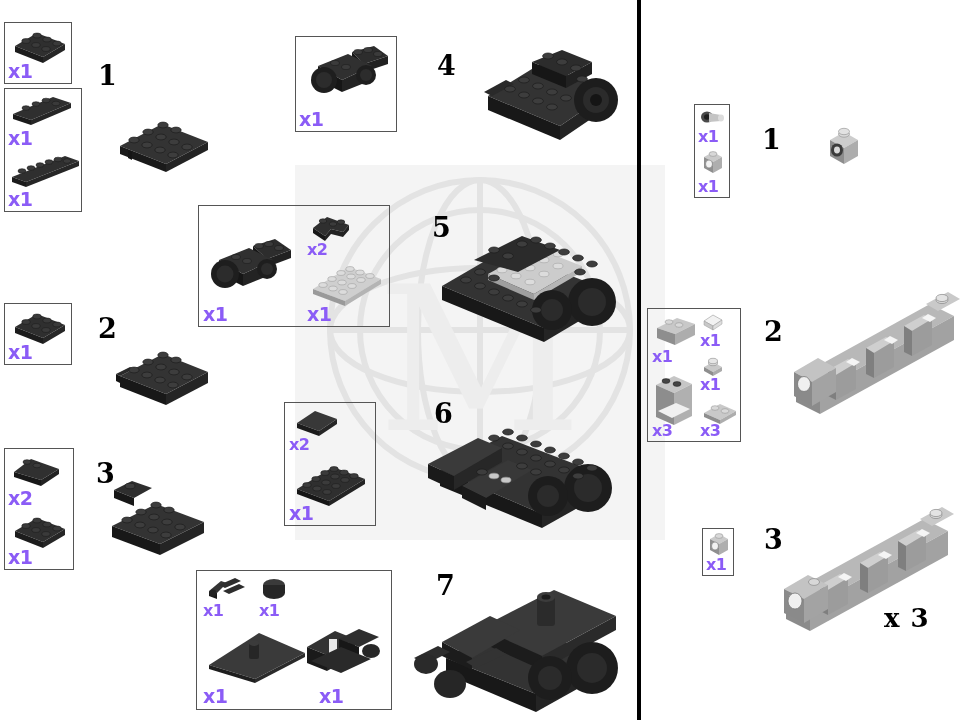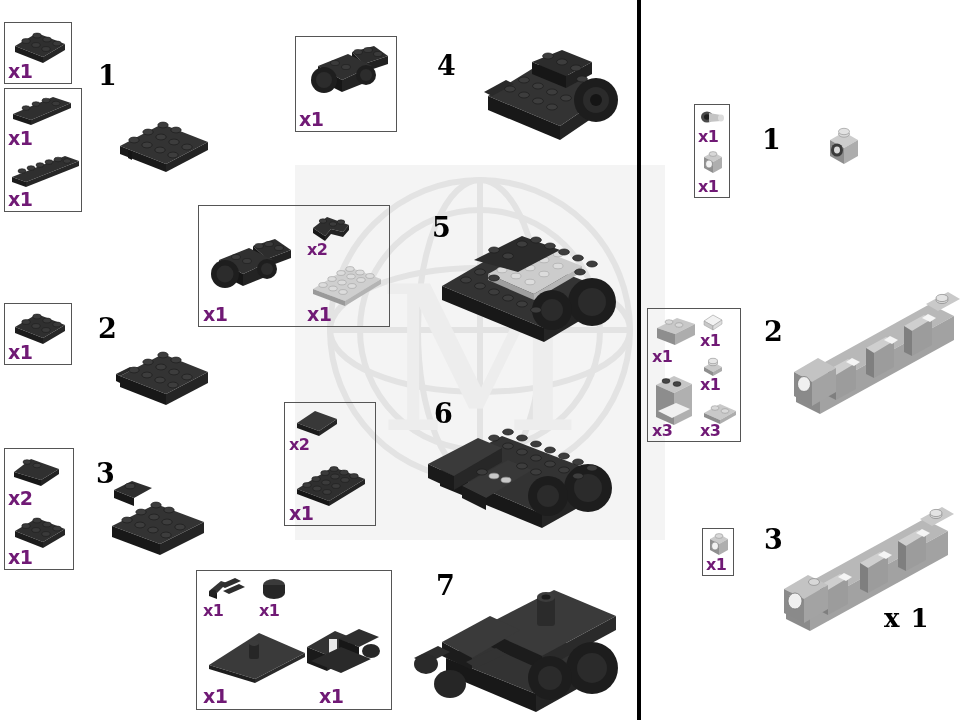--- a/index.html
+++ b/index.html
@@ -37,21 +37,21 @@
   
   .parts-box{
     position:absolute;
     border:1.6px solid #555;
     background:transparent;
     box-sizing:border-box;
   }
   .qty{
     position:absolute;
     font-weight:bold;
-    color:#701a75;
+    color:#8b5cf6;
     letter-spacing:-0.5px;
     line-height:1;
     font-family:"DejaVu Sans", sans-serif;
     white-space:nowrap;
   }
   .qty-lg{font-size:19px;}
   .qty-md{font-size:16px;}
 
   
   .step-num{
@@ -767,15 +767,15 @@
       <path d="M4 84 L4 108 L24 118 L24 94 Z" fill="#8a8a8a"></path>
       <path d="M24 94 L48 80 L48 104 L24 118 Z" fill="#a3a3a3"></path>
       <ellipse cx="15" cy="96" rx="7" ry="8" fill="#f0f0f0" stroke="#777" stroke-width="0.8"></ellipse>
       <ellipse cx="34" cy="77" rx="5.5" ry="3.4" fill="#d8d8d8" stroke="#888" stroke-width="0.7"></ellipse>
       <path d="M140 14 L162 2 L174 9 L152 21 Z" fill="#c9c9c9"></path>
       <ellipse cx="156" cy="10" rx="6" ry="3.6" fill="#d8d8d8" stroke="#888" stroke-width="0.7"></ellipse>
       <ellipse cx="156" cy="8" rx="6" ry="3.6" fill="#e3e3e3" stroke="#888" stroke-width="0.7"></ellipse>
     </svg>
   </div>
 
-  <div class="mult" style="left:884px;top:605px;">x 1</div>
+  <div class="mult" style="left:884px;top:605px;">x 3</div>
 
 </div>
 
 </body></html>

